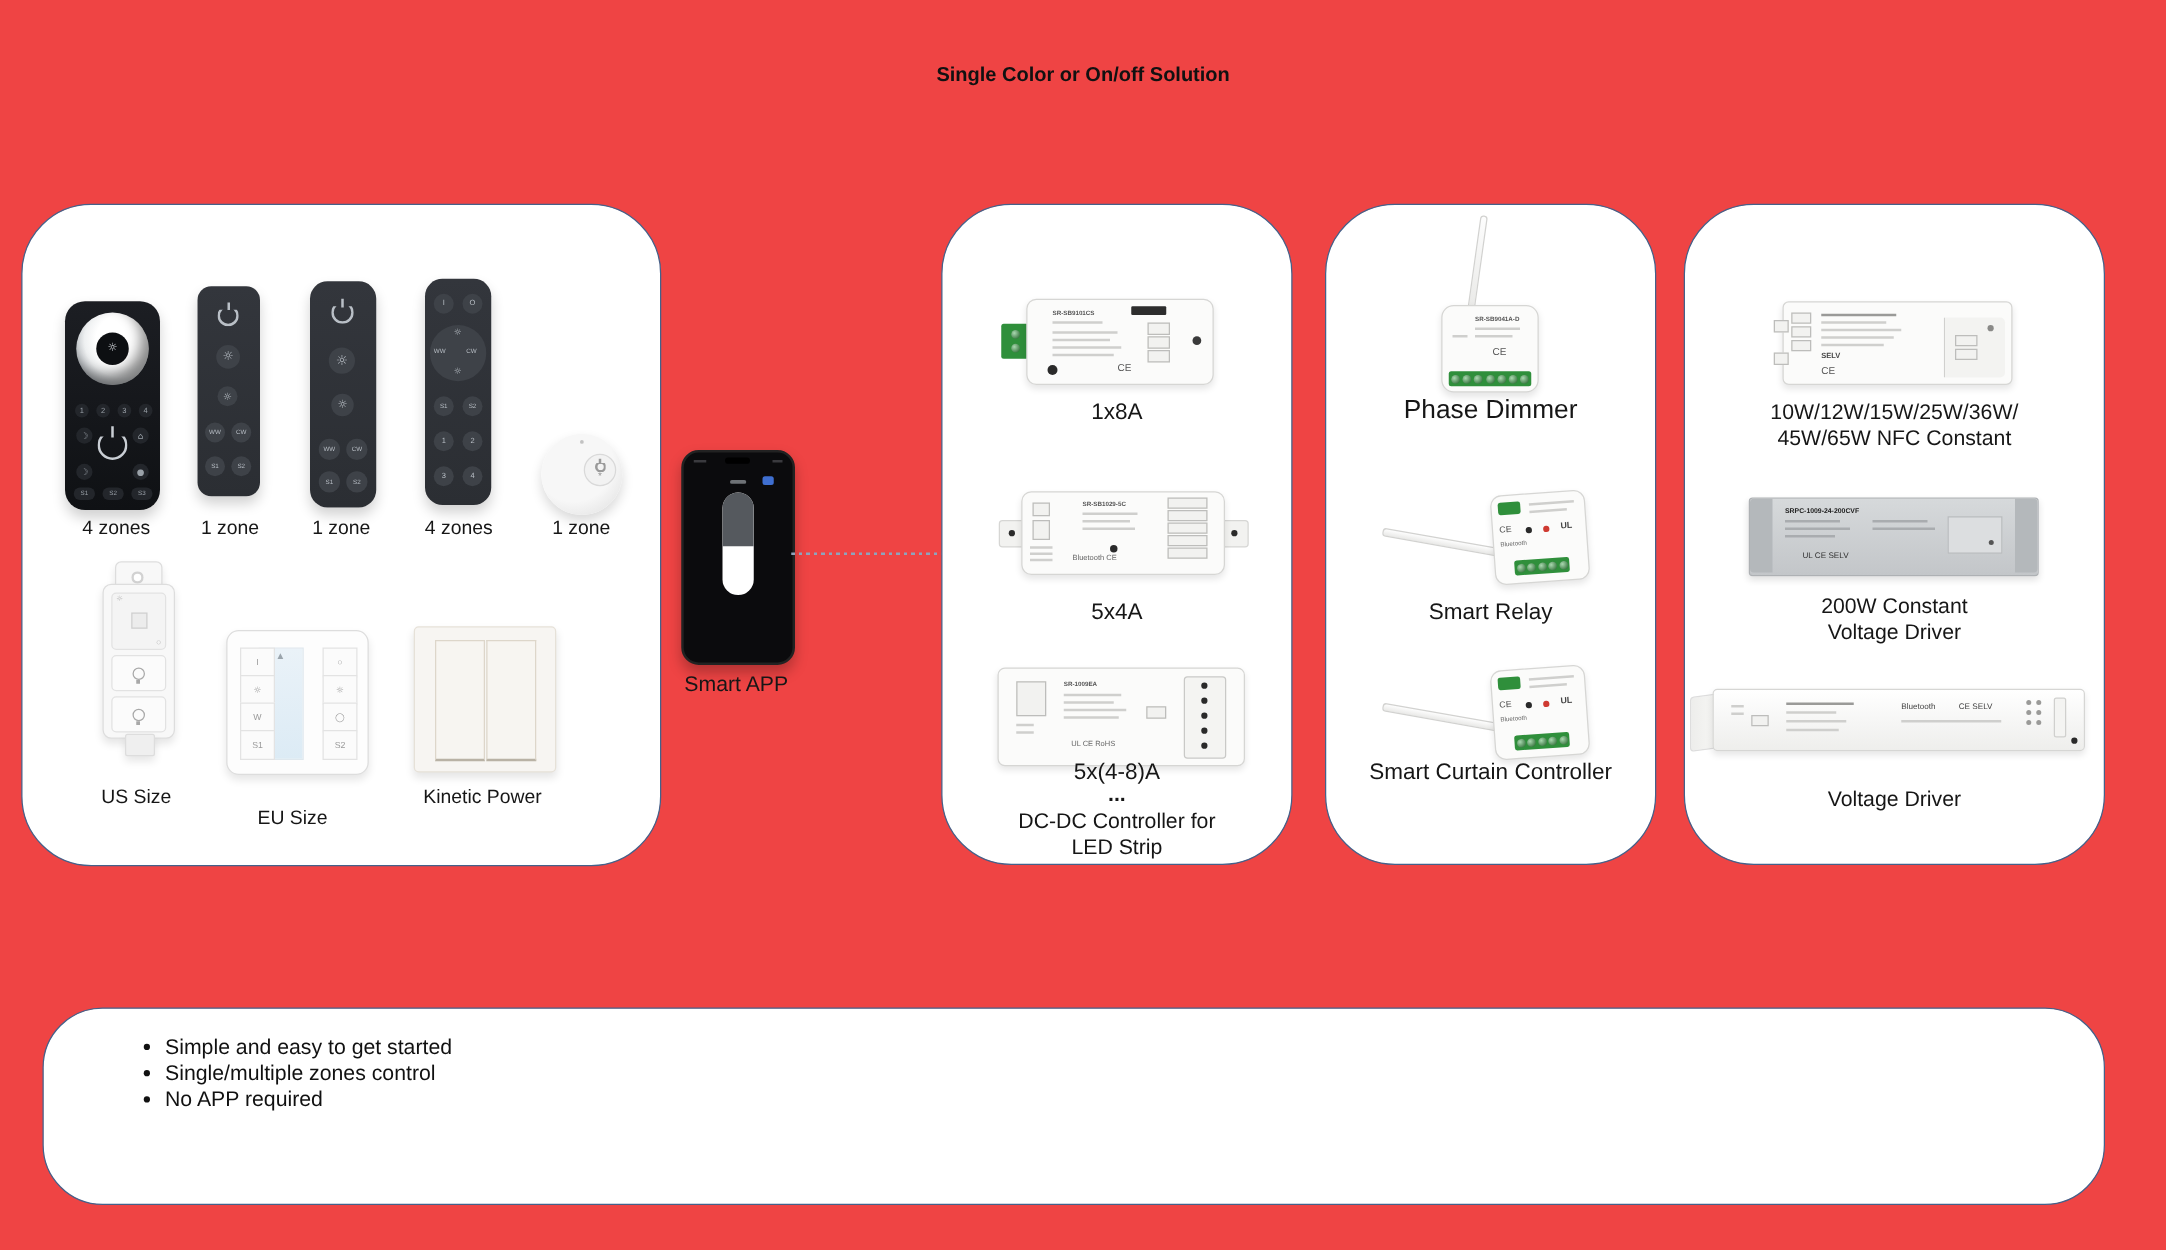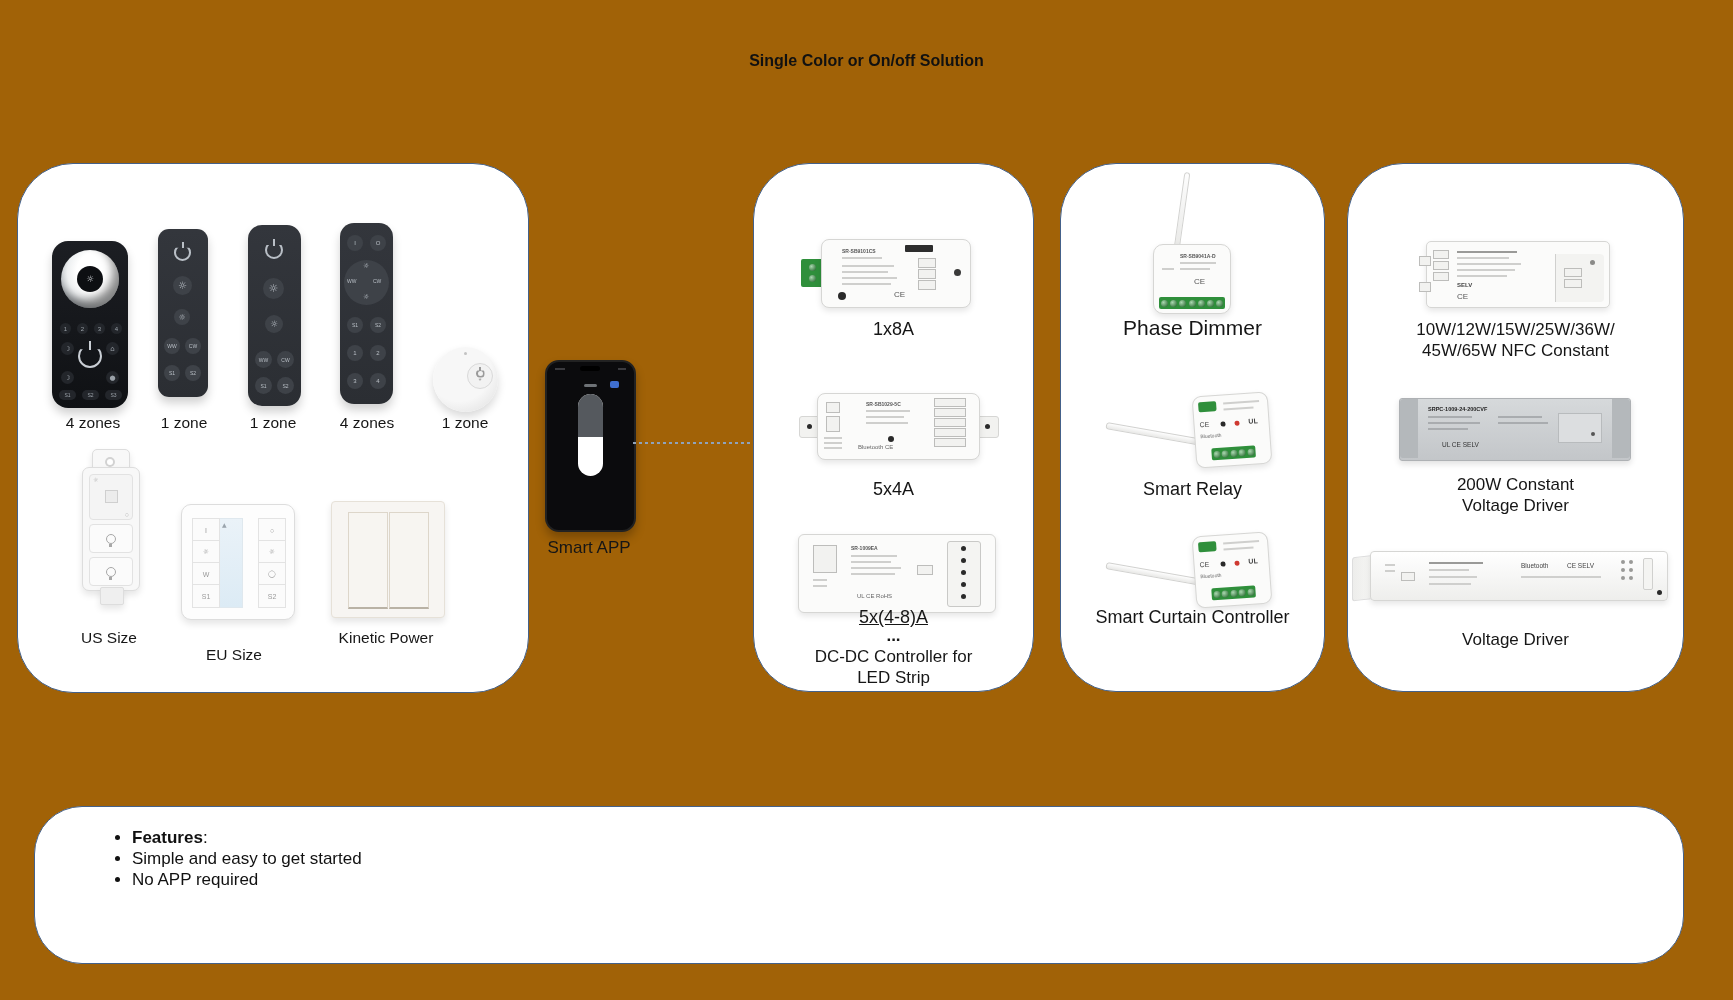--- a/index.html
+++ b/index.html
@@ -1,16 +1,16 @@
 <!DOCTYPE html>
 <html><head>
 <meta charset="utf-8">
 <style>
   html,body{margin:0;padding:0;background:#fff;}
-  #canvas{position:relative;width:1733px;height:1000px;background:#a16207;overflow:hidden;
+  #canvas{position:relative;width:1733px;height:1000px;background:#ef4444;overflow:hidden;
           font-family:"Liberation Sans",sans-serif;color:#151515;}
   .abs{position:absolute;}
   .center{text-align:center;}
   .panel{position:absolute;border:1px solid #44618a;border-radius:56px;background:#fff;}
   .title{position:absolute;left:0;top:52px;width:1733px;text-align:center;
          font-size:16px;font-weight:bold;color:#111;}
   .cap{position:absolute;font-size:17px;color:#161616;line-height:21px;}
   .zlabel{position:absolute;font-size:15.5px;color:#161616;text-align:center;width:90px;}
   .slabel{position:absolute;font-size:15.5px;color:#161616;text-align:center;width:130px;}
   .glyph{font-family:"DejaVu Sans",sans-serif;}
@@ -281,21 +281,21 @@
       <span class="abs tinybox" style="left:118px;top:30px;width:14px;height:8px;"></span>
       <div class="abs" style="left:148px;top:6px;width:32px;height:64px;border:1px solid #c9c9c7;border-radius:3px;background:#f4f4f2;">
         <span class="dot" style="left:13px;top:4px;width:5px;height:5px;"></span>
         <span class="dot" style="left:13px;top:16px;width:5px;height:5px;"></span>
         <span class="dot" style="left:13px;top:28px;width:5px;height:5px;"></span>
         <span class="dot" style="left:13px;top:40px;width:5px;height:5px;"></span>
         <span class="dot" style="left:13px;top:52px;width:5px;height:5px;"></span>
       </div>
       <span class="marks" style="left:58px;top:58px;">UL  CE  RoHS</span>
     </div>
-    <div class="cap center" style="left:0;top:443px;width:279px;font-size:18px;text-decoration:underline;">5x(4-8)A</div>
+    <div class="cap center" style="left:0;top:443px;width:279px;font-size:18px;">5x(4-8)A</div>
     <div class="cap center" style="left:0;top:461px;width:279px;font-weight:bold;">...</div>
     <div class="cap center" style="left:0;top:482px;width:279px;">DC-DC Controller for</div>
     <div class="cap center" style="left:0;top:503px;width:279px;">LED Strip</div>
   </div>
 
   <div class="panel" style="left:1060px;top:163px;width:263px;height:527px;">
 
     <div>
       <div class="antenna" style="left:118px;top:8px;width:4px;height:76px;transform:rotate(8deg);"></div>
       <div class="devbody" style="left:92px;top:80px;width:76px;height:68px;border-radius:10px;">
@@ -424,19 +424,19 @@
         <span class="dot" style="left:258px;top:24px;width:4px;height:4px;background:#9a9a98;"></span>
         <span class="abs" style="left:272px;top:6px;width:8px;height:30px;border:1px solid #d0d0ce;border-radius:2px;background:#f4f4f2;"></span>
         <span class="dot" style="left:286px;top:38px;width:5px;height:5px;"></span>
       </div>
     </div>
     <div class="cap center" style="left:0;top:465px;width:335px;">Voltage Driver</div>
   </div>
 
   <div class="panel features" style="left:34px;top:806px;width:1648px;height:156px;border-radius:48px;">
     <ul>
-      <li><b>Features</b><span>:</span></li>
       <li>Simple and easy to get started</li>
+      <li>Single/multiple zones control</li>
       <li>No APP required</li>
     </ul>
   </div>
 
 </div>
 
 </body></html>

